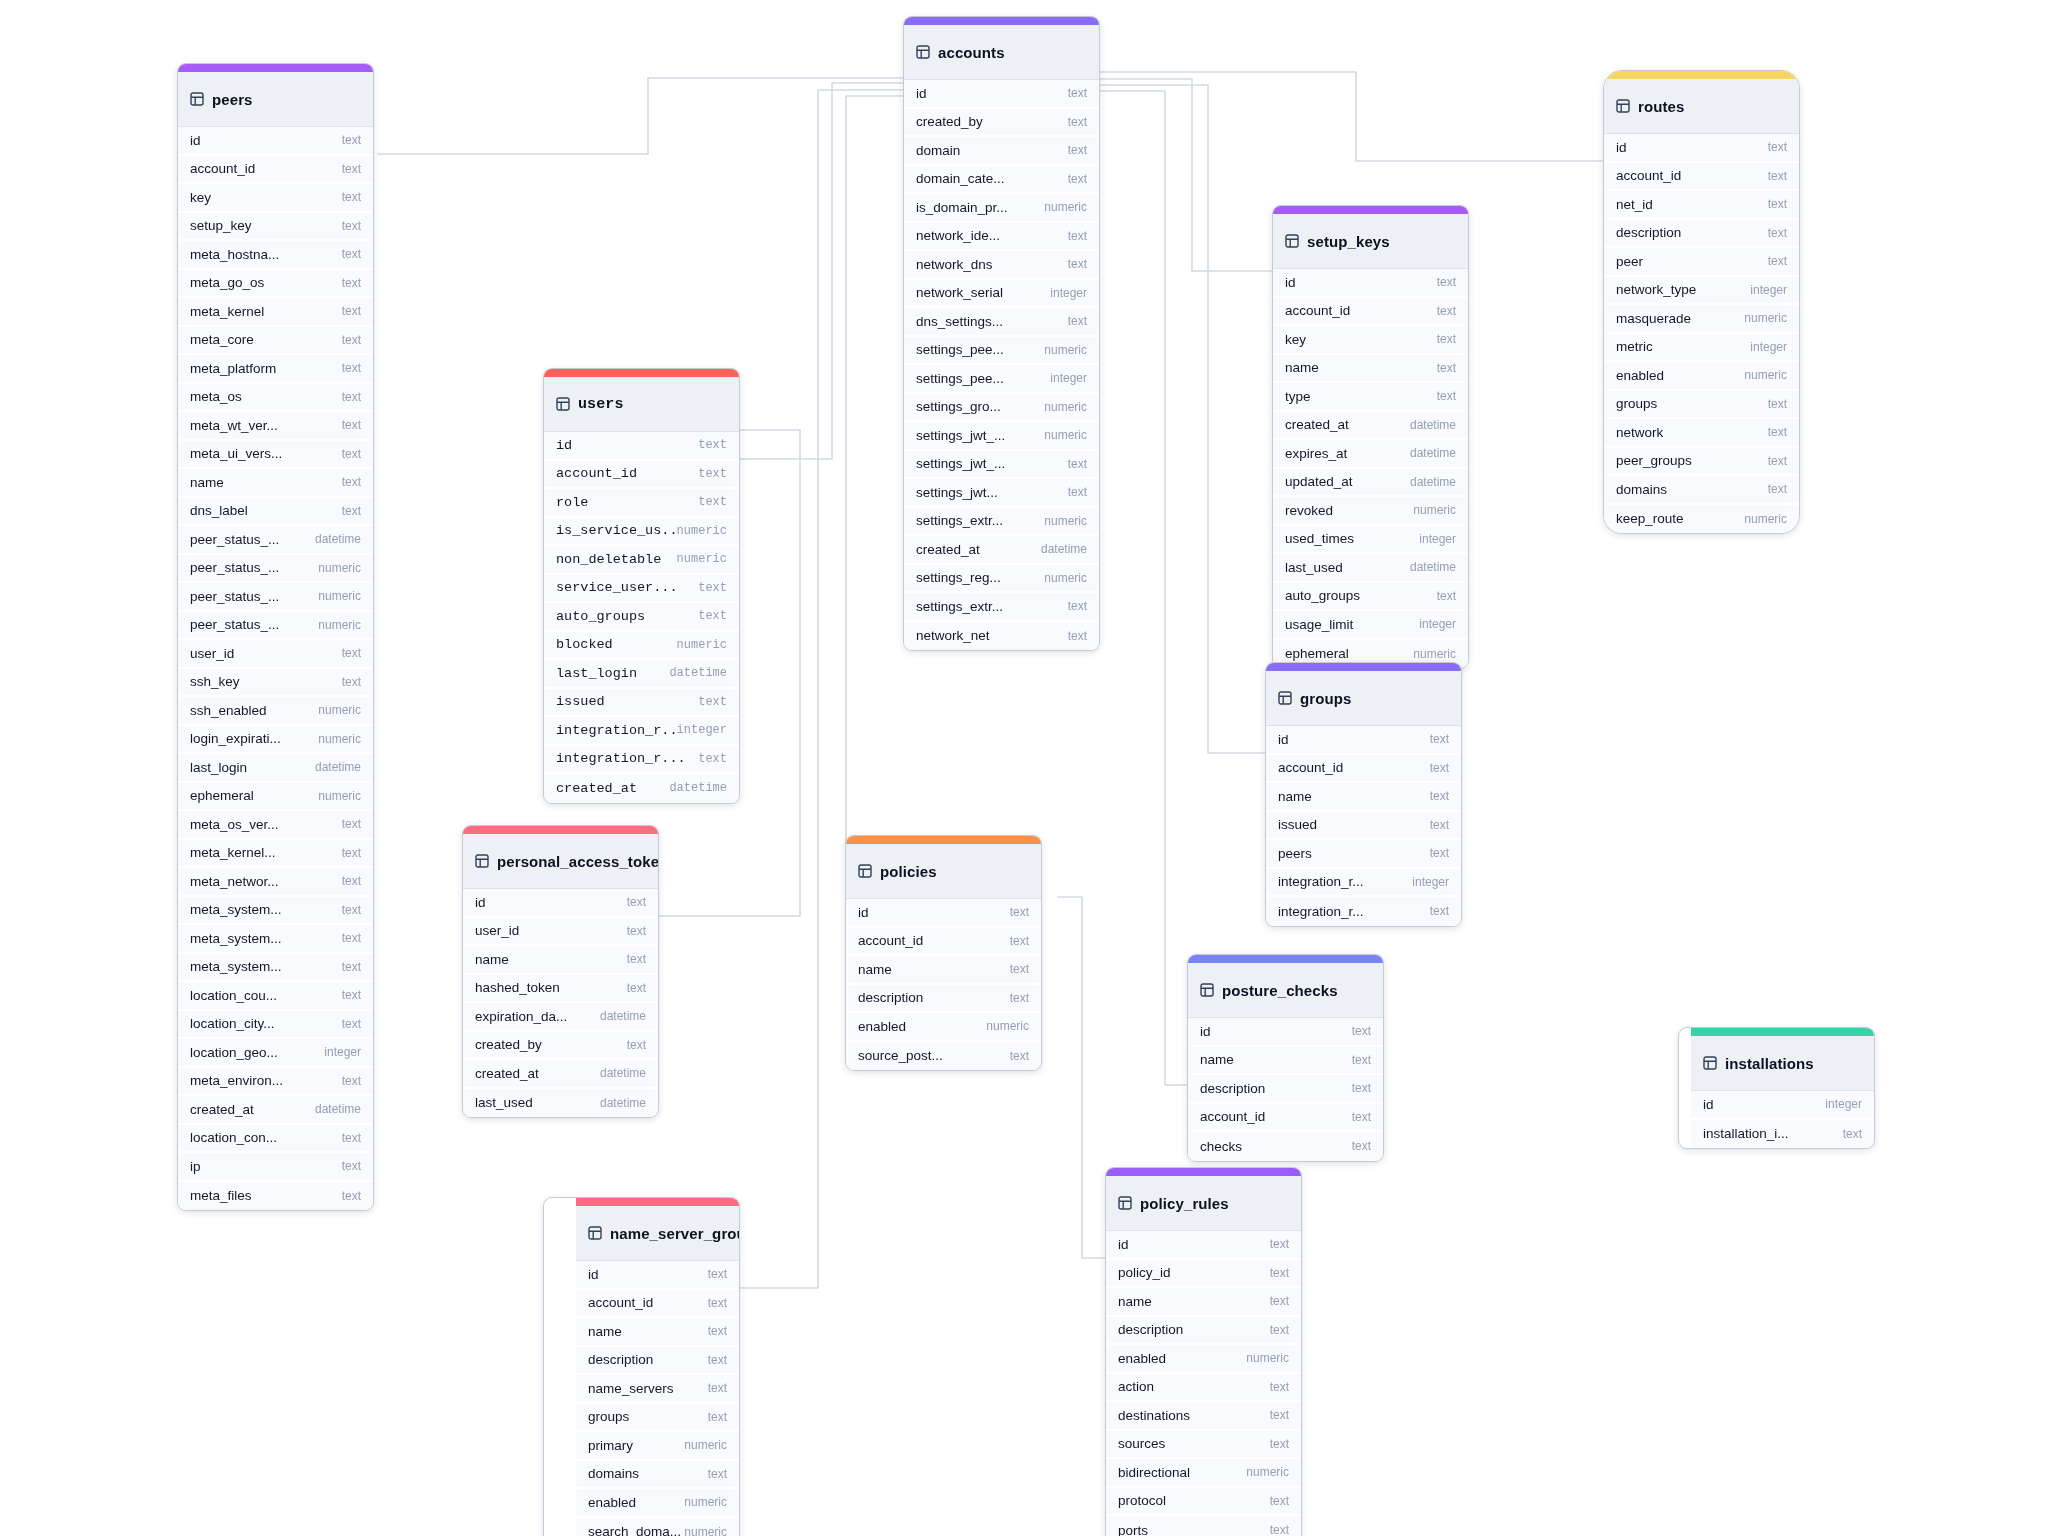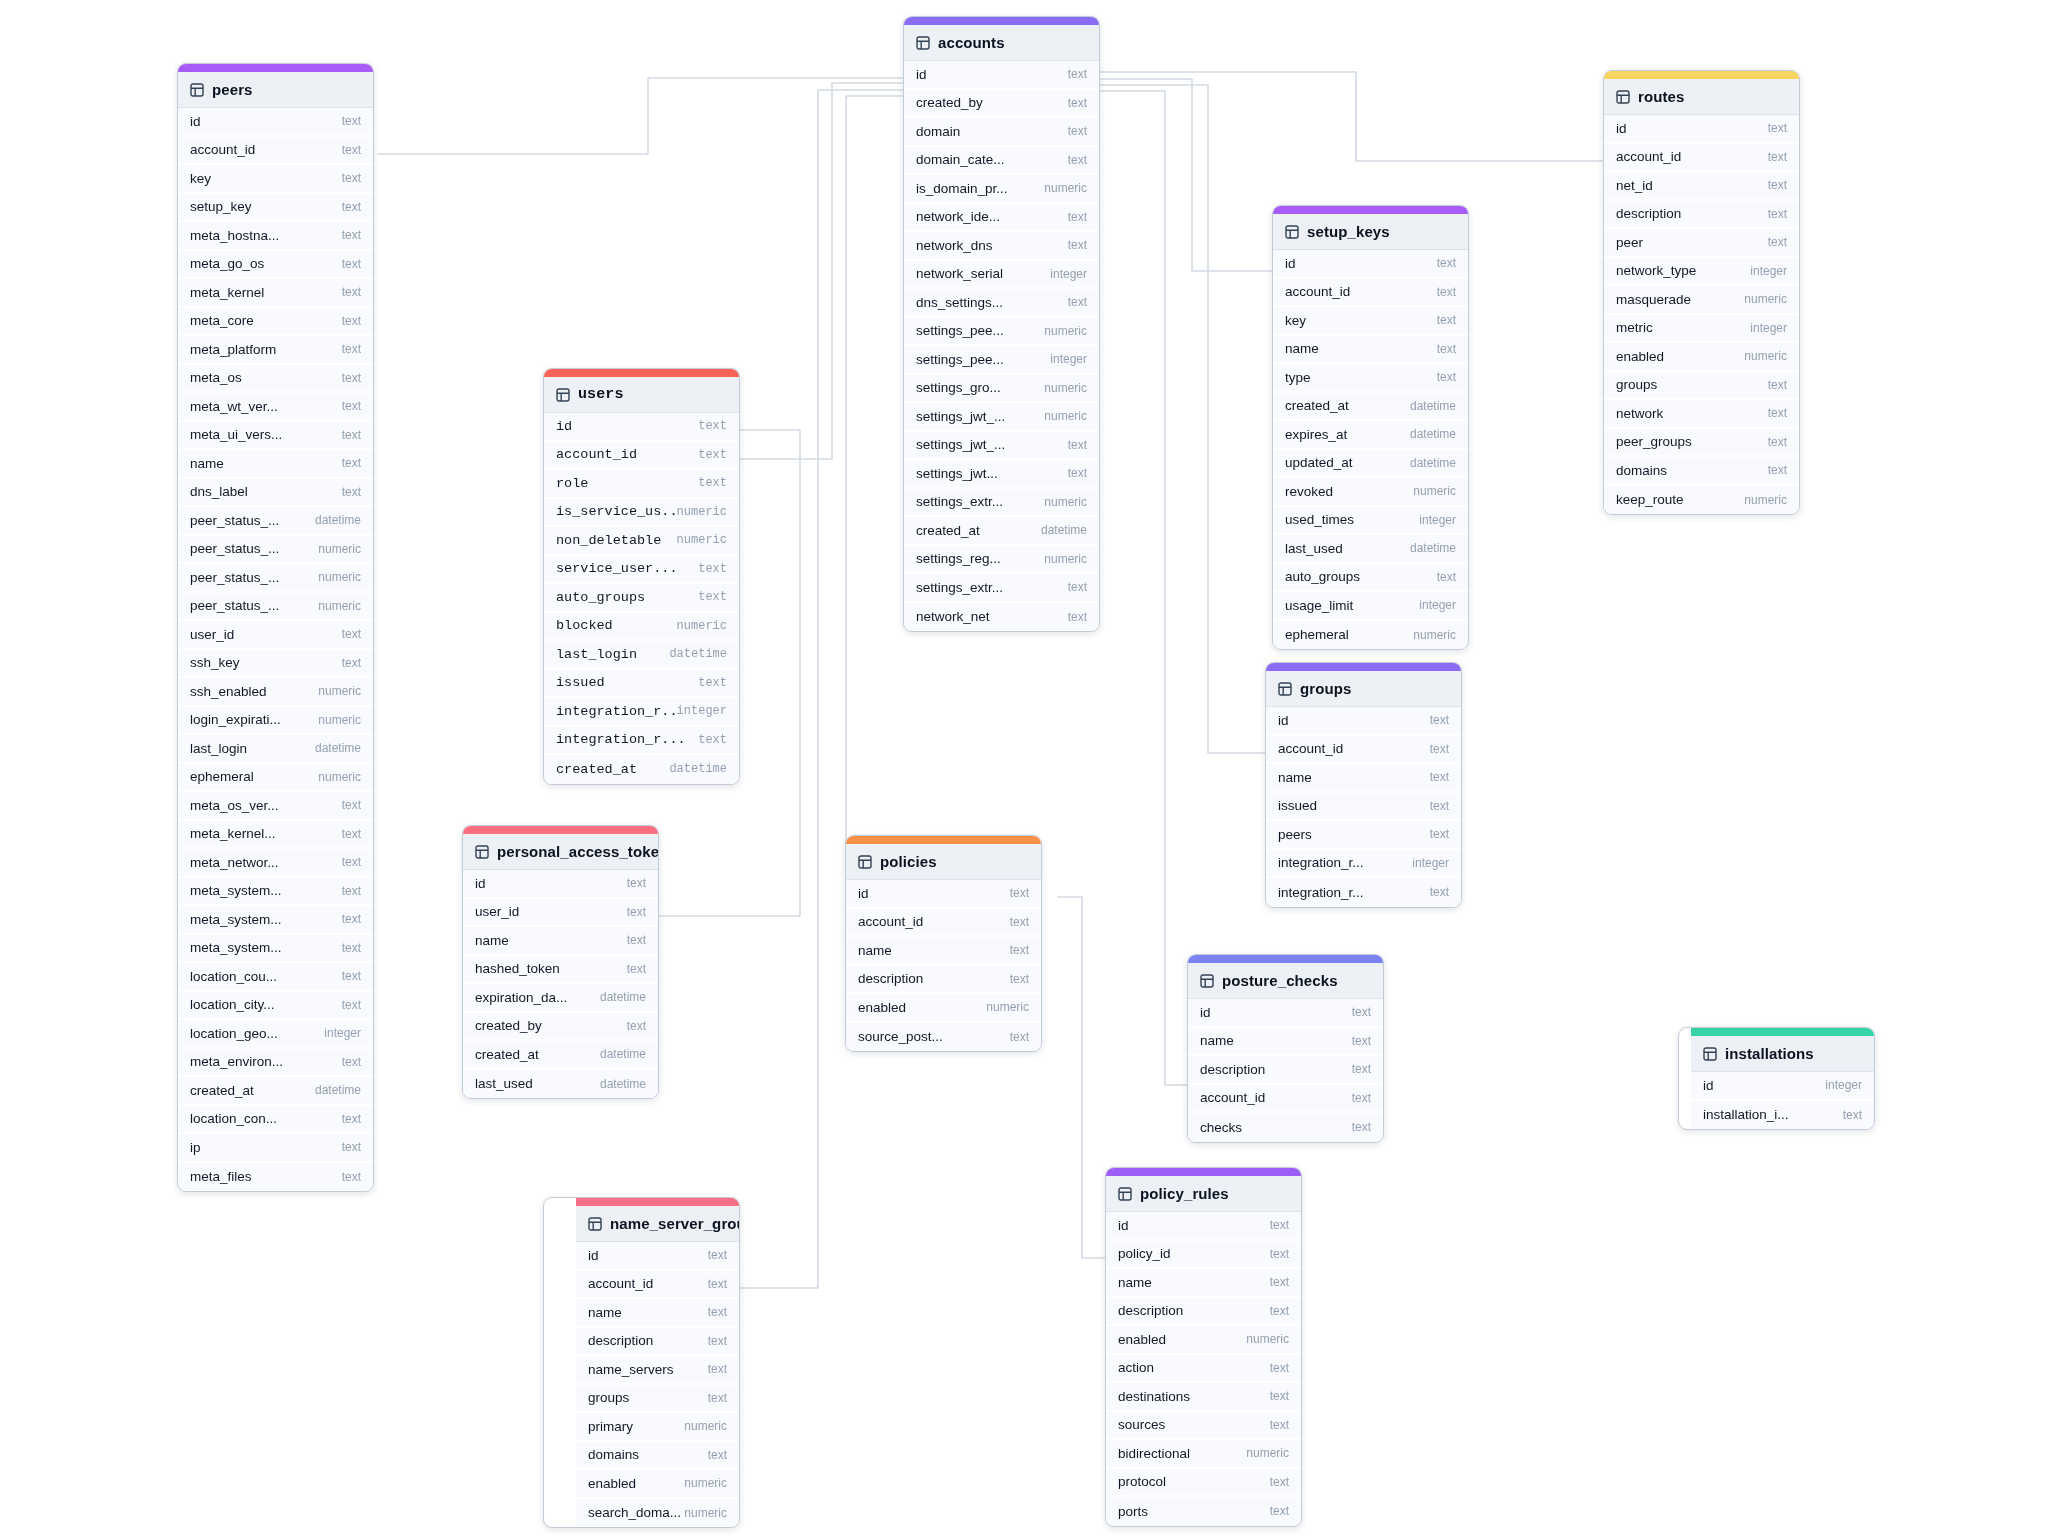--- a/index.html
+++ b/index.html
@@ -4,21 +4,21 @@
 <style>
   *{box-sizing:border-box;margin:0;padding:0}
   html,body{background:#ffffff}
   body{font-family:"Liberation Sans",sans-serif}
   .canvas{position:relative;width:2048px;height:1536px;background:#ffffff;overflow:hidden}
   svg.lines{position:absolute;left:0;top:0;width:2048px;height:1536px}
   svg.lines path{fill:none;stroke:#d3dae3;stroke-width:1.6;stroke-linejoin:round;stroke-linecap:round}
   .card{position:absolute;width:197px;border:1px solid #c2ccd8;border-radius:9px;background:#ffffff;
         box-shadow:0 2px 7px rgba(15,23,42,.12);overflow:hidden}
   .bar{height:8px}
-  .thead{display:flex;align-items:center;gap:8px;height:36px;padding:0 12px;background:#edf1f6;
+  .thead{display:flex;align-items:center;gap:8px;height:55px;padding:0 12px;background:#edf1f6;
          border-bottom:1px solid #dde3eb;cursor:grab}
   .ttitle{font-size:15px;font-weight:700;color:#0b1220;letter-spacing:.1px}
   .ticon{display:flex;align-items:center;flex:0 0 auto}
   .row{display:flex;align-items:center;justify-content:space-between;height:28.5px;padding:0 12px;
        background:#f9fafd;border-bottom:2px solid #ffffff}
   .row:last-child{border-bottom:none}
   .fname{font-size:13.5px;color:#111827;white-space:nowrap;overflow:hidden;padding-right:6px}
   .ftype{font-size:12px;color:#94a0b2;flex:0 0 auto}
 </style>
 </head>
@@ -288,21 +288,21 @@
       </div>
       <div class="row">
         <span class="fname">settings_extr...</span>
         <span class="ftype">text</span>
       </div>
       <div class="row">
         <span class="fname">network_net</span>
         <span class="ftype">text</span>
       </div>
     </div>
-    <div class="card" style="left: 1603px; top: 70px;">
+    <div class="card" style="left: 1603px; top: 70px; border-radius: 19px;">
       <div class="bar" style="background: rgb(248, 213, 96);"></div>
       <div class="thead">
         <span class="ticon">
           <svg width="14" height="14" viewBox="0 0 14 14">
             <rect x="1" y="1" width="12" height="12" rx="2" fill="none" stroke="#334155" stroke-width="1.4"></rect>
             <line x1="1" y1="5.2" x2="13" y2="5.2" stroke="#334155" stroke-width="1.4"></line>
             <line x1="5.2" y1="5.2" x2="5.2" y2="13" stroke="#334155" stroke-width="1.4"></line>
           </svg>
         </span>
         <span class="ttitle">routes</span>

